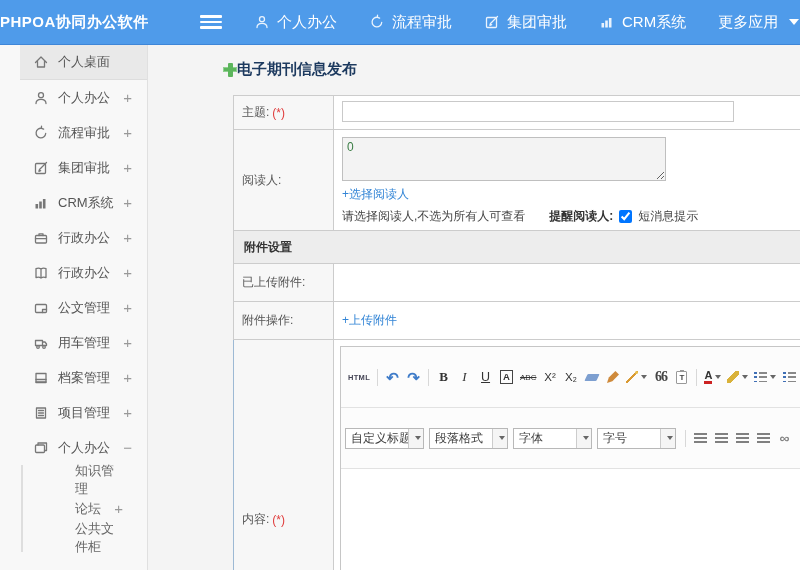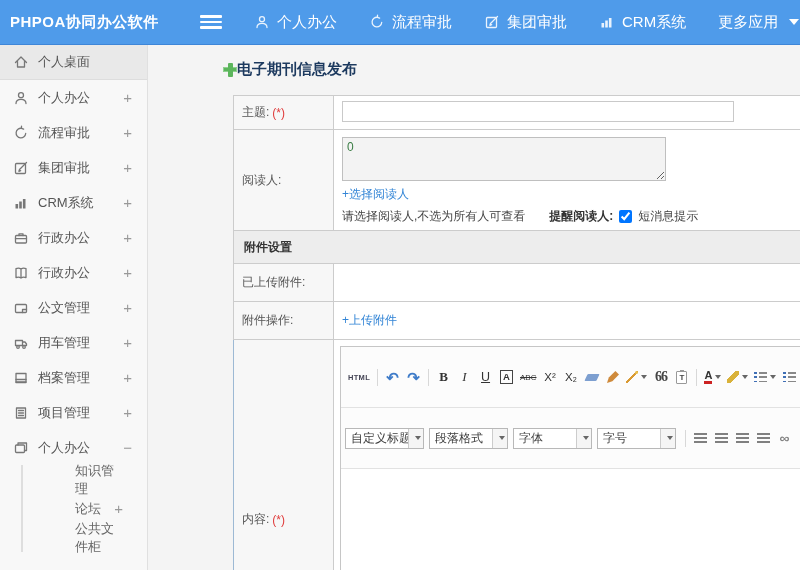--- a/index.html
+++ b/index.html
@@ -1,31 +1,31 @@
 <!DOCTYPE html>
 <html><head>
 <meta charset="utf-8">
 <style>
   * { box-sizing: border-box; margin: 0; padding: 0; }
   body { font-family: "Liberation Sans", sans-serif; background:#fff; }
   .screen { position:relative; width:800px; height:570px; overflow:hidden; background:#f4f4f4; font-size:13px; color:#555; }
 
   
   header { position:absolute; top:0; left:0; right:0; height:45px; background:#4f9bea; border-bottom:1px solid #3e86d8; display:flex; align-items:center; color:#fff; }
-  .logo { width:200px; padding-left:10px; font-size:15px; font-weight:bold; letter-spacing:.5px; white-space:nowrap; }
+  .logo { width:200px; font-size:15px; font-weight:bold; letter-spacing:.5px; white-space:nowrap; }
   .hamburger { width:22px; margin-right:32px; cursor:pointer; display:flex; flex-direction:column; gap:3px; }
   .hamburger i { display:block; height:2.5px; background:#fff; border-radius:1px; }
   .top-nav { display:flex; align-items:center; gap:32px; font-size:15px; }
   .nav-item { display:flex; align-items:center; gap:7px; cursor:pointer; white-space:nowrap; }
   .nav-icon { display:flex; color:#eaf3fd; }
   .caret-down { width:0; height:0; border-left:5px solid transparent; border-right:5px solid transparent; border-top:6px solid #fff; margin-left:4px; }
 
   
   aside { position:absolute; top:45px; left:0; bottom:0; width:148px; background:#f8f8f8; border-right:1px solid #e0e0e0; }
-  .side-item { height:35px; display:flex; align-items:center; padding:0 15px 0 13px; color:#555; cursor:pointer; }
+  .side-item { height:35px; display:flex; align-items:center; padding:0 15px 0 13px; color:#555; cursor:pointer;margin-left:20px; }
   .side-item.active { background:#e9e9e9; border-bottom:1px solid #ddd; }
   .side-icon { width:16px; height:16px; margin-right:9px; color:#777; display:flex; }
   .side-label { flex:1; font-size:13px; }
   .expander { color:#999; font-size:15px; font-weight:300; }
   .sub-list { margin-left:21px; border-left:2px solid #dedede; }
   .sub-item { height:29px; display:flex; align-items:center; padding:0 24px 0 15px; font-size:13px; color:#666; cursor:pointer; }
   .sub-item .side-label { flex:1;margin-left:37px; }
 
   
   main { position:absolute; top:45px; left:149px; right:0; bottom:0; background:#f4f4f4; }

